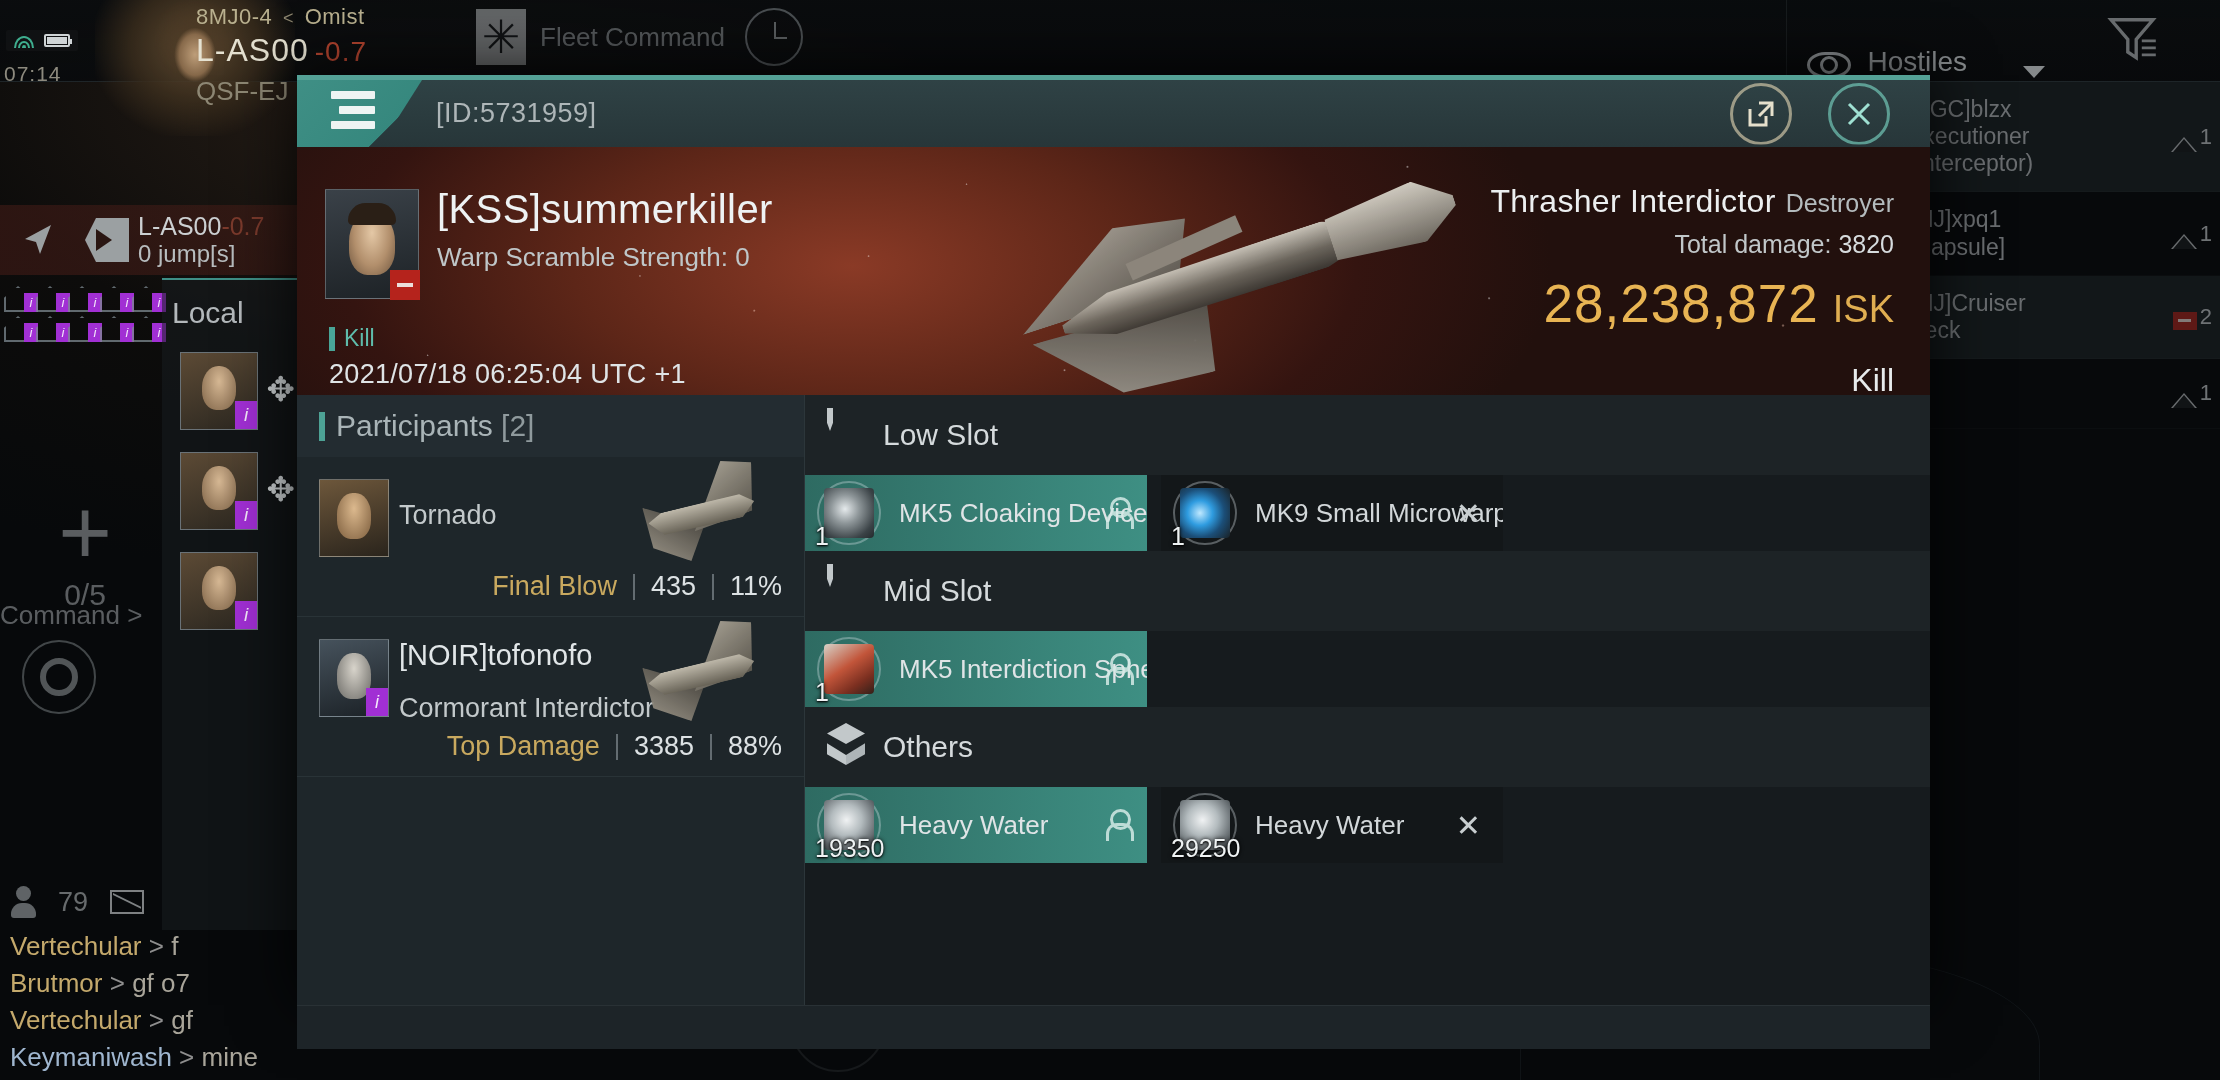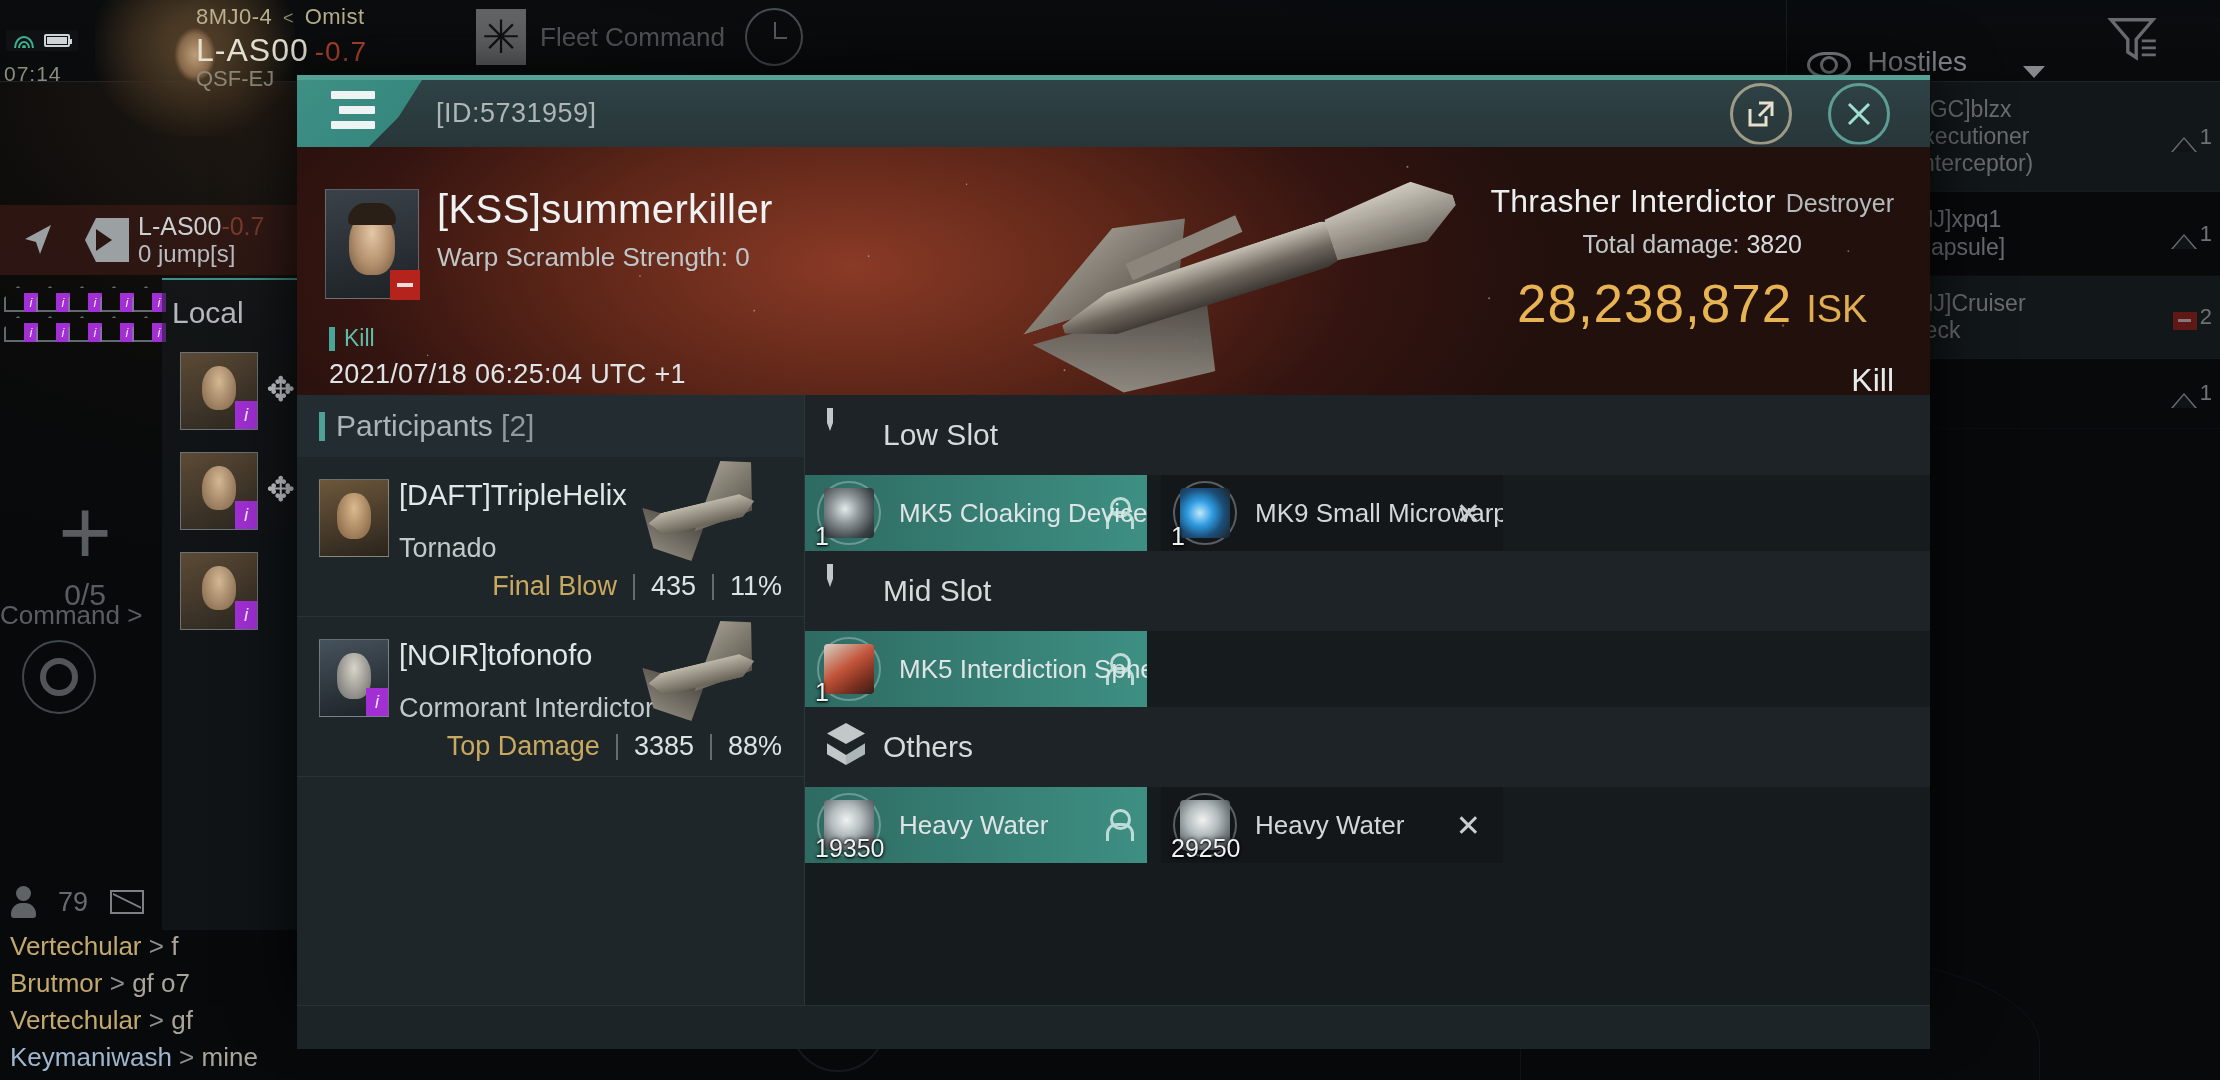--- a/index.html
+++ b/index.html
@@ -39,21 +39,21 @@
       background:rgba(20,22,24,.6); padding:3px 8px; border-radius:2px; }
   .wifi { width:20px; height:15px; position:relative; }
   .wifi i { position:absolute; left:50%; bottom:0; transform:translateX(-50%);
       border:2px solid #3fae8f; border-bottom:none; border-radius:50% 50% 0 0 / 100% 100% 0 0; }
   .wifi i:nth-child(1){ width:4px;height:3px; border-width:2px;}
   .wifi i:nth-child(2){ width:12px;height:7px;}
   .wifi i:nth-child(3){ width:20px;height:12px;}
   .batt { width:26px; height:13px; border:2px solid #cfd4d6; border-radius:2px; position:relative; }
   .batt::after { content:""; position:absolute; right:-4px; top:3px; width:3px; height:5px; background:#cfd4d6; }
   .batt i { position:absolute; inset:1px; background:#cfd4d6; }
-  .hud-qsf { position:absolute; left:196px; top:66px; font-size:22px; color:#8d8774; }
+  .hud-qsf { position:absolute; left:196px; top:76px; font-size:26px; color:#8d8774; }
 
   .fleet-chip { position:absolute; left:470px; top:4px; height:66px; display:flex; align-items:center; gap:14px;
       padding:0 22px 0 6px; opacity:.5; }
   .fleet-emblem { width:50px; height:56px; background:#b9bcbe; position:relative; }
   .fleet-emblem::before { content:"✳"; position:absolute; inset:0; color:#15181a; font-size:46px;
       display:flex; align-items:center; justify-content:center; }
   .fleet-label { font-size:26px; color:#9aa0a3; }
   .clock-btn { position:absolute; left:745px; top:8px; width:58px; height:58px; border:2px solid #7d8488;
       border-radius:50%; opacity:.55; }
   .clock-btn::before { content:""; position:absolute; left:50%; top:22%; width:2px; height:30%; background:#9aa0a3; }
@@ -225,21 +225,21 @@
   .victim-portrait .neg { position:absolute; right:-2px; bottom:-2px; width:30px; height:30px; background:#b5231c; }
   .victim-portrait .neg::after { content:""; position:absolute; left:7px; top:13px; width:16px; height:4px; background:#ecdedb; }
 
   .victim-name { position:absolute; left:140px; top:40px; font-size:40px; color:#eef2f3; letter-spacing:.4px; }
   .victim-sub { position:absolute; left:140px; top:95px; font-size:26px; color:#bfc6c8; }
   .kill-tag { position:absolute; left:32px; top:178px; display:flex; align-items:center; gap:9px; }
   .kill-tag .bar { width:6px; height:24px; background:#49a597; }
   .kill-tag .tx { font-size:23px; color:#5fbcab; }
   .kill-time { position:absolute; left:32px; top:212px; font-size:27px; color:#dfe4e6; letter-spacing:.3px; }
 
-  .hero-right { position:absolute; right:36px; top:36px; text-align:center; }
+  .hero-right { position:absolute; right:36px; top:36px; text-align:right; }
   .ship-name { font-size:32px; color:#eceff0; letter-spacing:.3px; display:inline; }
   .ship-class { font-size:25px; color:#b4bbbd; margin-left:10px; display:inline; }
   .dmg-line { font-size:25px; color:#c1c7c9; margin-top:10px; }
   .dmg-line b { font-weight:400; color:#d6dbdd; }
   .isk-row { margin-top:14px; }
   .isk-val { font-size:53px; color:#e8b453; letter-spacing:1px; }
   .isk-unit { font-size:38px; color:#e0ae51; margin-left:14px; }
   .kill-word { position:absolute; right:36px; top:215px; font-size:32px; color:#e7ebec; }
 
   .kr-body { display:flex; height:610px; background:#1a2024; }
@@ -610,21 +610,20 @@
         <span class="tx">
           <span>Participants</span>
           <span class="ct">[2]</span>
         </span>
       </div>
 
       <div class="participant">
         <span class="pp-avatar a1">
             <i class="fc"></i>
           </span>
-        <div class="pp-name">[DAFT]TripleHelix</div>
         <div class="pp-ship">Tornado</div>
         <span class="pp-shipart">
             <i class="b3"></i>
             <i class="b2"></i>
             <i class="b1"></i>
           </span>
         <div class="pp-stats">
           <span class="tag">Final Blow</span>
           <i class="vl"></i>
           <span>435</span>

